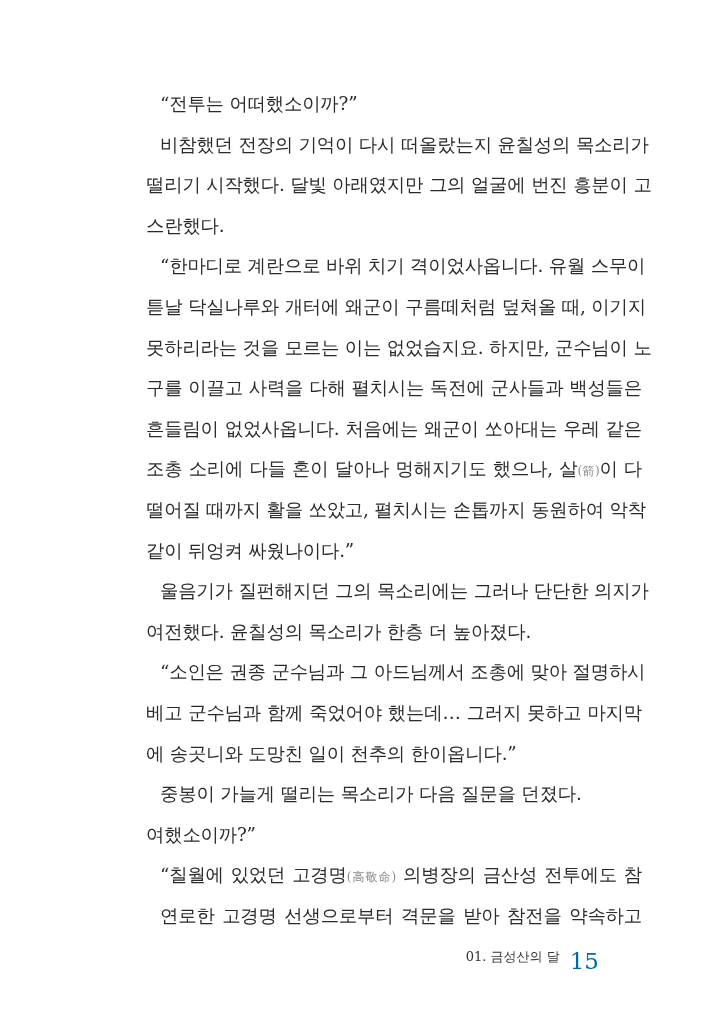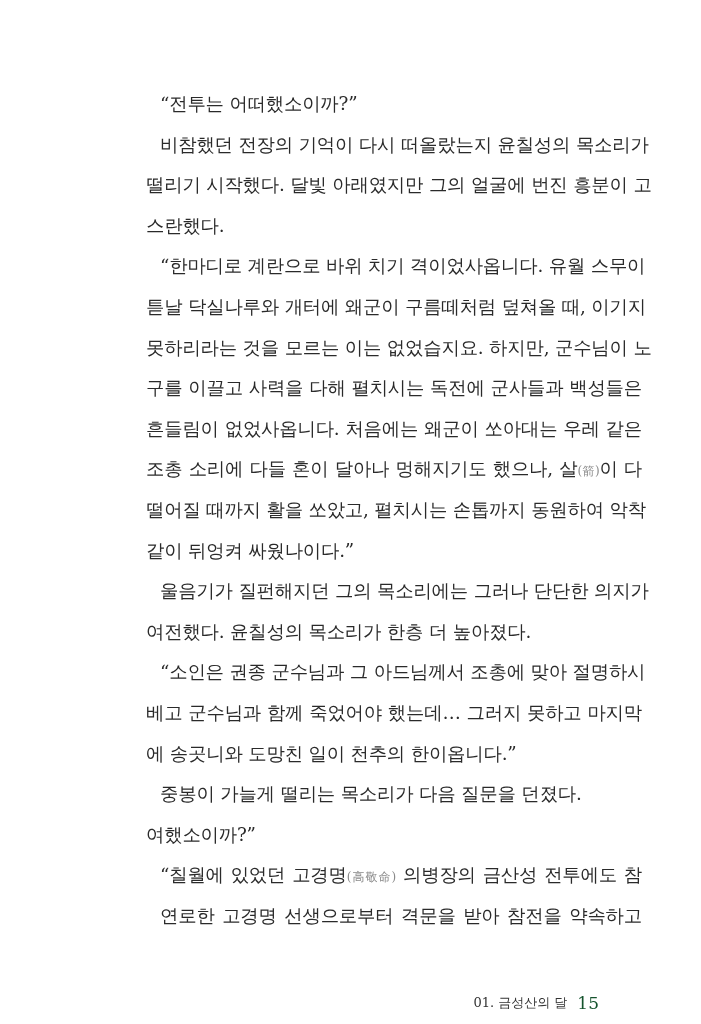--- a/index.html
+++ b/index.html
@@ -13,24 +13,24 @@
   }
   .line {
     height: 40.6px; line-height: 32px; font-size: 18.4px; white-space: nowrap;
     letter-spacing: -0.2px;
     text-align: justify; text-align-last: justify;
   }
   .line.indent { padding-left: 14px; }
   .line.last { text-align-last: left; }
   .hanja { font-size: 12px; color: #8a8a8a; }
   .footer {
-    position: absolute; top: 948px; right: 102px; display: flex; align-items: center; gap: 10px; margin-top: 45px;
+    position: absolute; top: 948px; right: 102px; display: flex; align-items: flex-start; gap: 10px;
   }
   .footer .chapter { font-size: 13px; color: #333; }
-  .footer .pagenum { font-size: 17px; color: #14532d; }
+  .footer .pagenum { font-size: 23px; color: #0369a1; }
 </style>
 </head>
 <body>
 
 <div class="page-body">
   <div class="line indent last">“전투는 어떠했소이까?”</div>
   <div class="line indent">비참했던 전장의 기억이 다시 떠올랐는지 윤칠성의 목소리가</div>
   <div class="line">떨리기 시작했다. 달빛 아래였지만 그의 얼굴에 번진 흥분이 고</div>
   <div class="line last">스란했다.</div>
   <div class="line indent">“한마디로 계란으로 바위 치기 격이었사옵니다. 유월 스무이</div>

